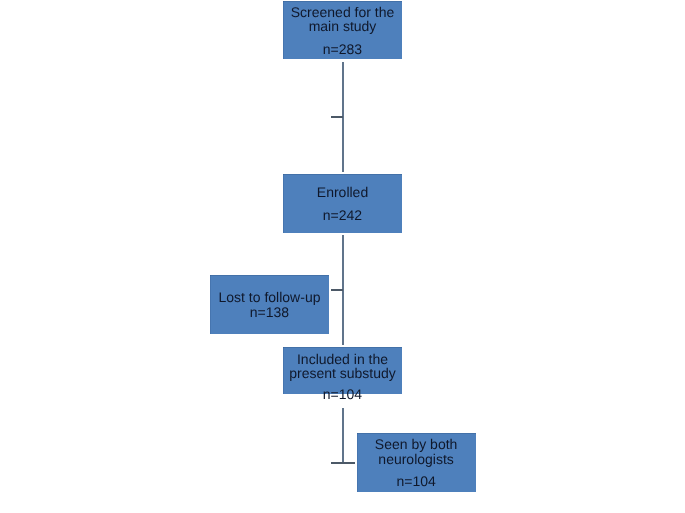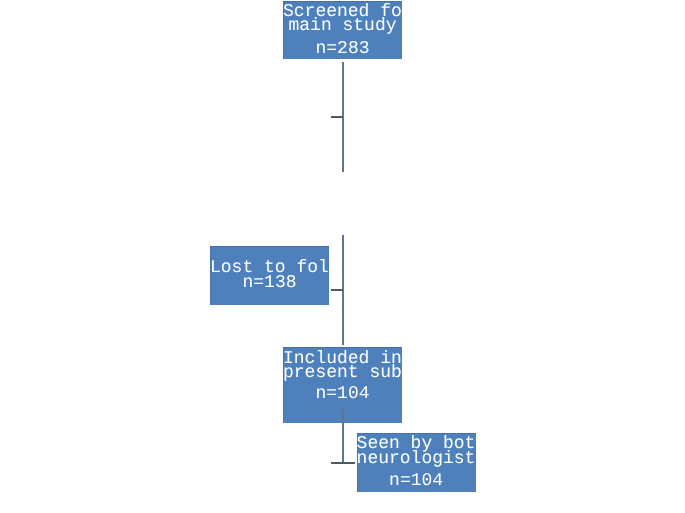--- a/index.html
+++ b/index.html
@@ -1,35 +1,35 @@
 <!DOCTYPE html>
 <html><head>
 <meta charset="utf-8">
 <style>
   html,body{margin:0;padding:0;}
   body{width:685px;height:513px;background:#FFFFFF;overflow:hidden;
        font-family:"Liberation Sans",sans-serif;
        text-rendering:geometricPrecision;-webkit-font-smoothing:antialiased;}
   #canvas{position:relative;width:685px;height:513px;}
 
-  .node{position:absolute;background:#4E80BC;color:#ffffff;box-sizing:border-box;font-size:18px;
-        box-shadow:inset 0 1px 0 rgba(20,45,80,0.18), inset 1px 0 0 rgba(20,45,80,0.12);font-family:Liberation Mono, monospace;}
+  .node{position:absolute;background:#4E80BC;color:#0f172a;box-sizing:border-box;font-size:14px;
+        box-shadow:inset 0 1px 0 rgba(20,45,80,0.18), inset 1px 0 0 rgba(20,45,80,0.12);}
   .ln{position:absolute;left:0;right:0;text-align:center;white-space:nowrap;
       line-height:0;display:block;transform:translateY(-4.7px);
       -webkit-font-smoothing:antialiased;will-change:opacity;}
 
   .vline{position:absolute;width:2px;background:#60748B;}
   .hline{position:absolute;height:1.8px;background:#4C5967;}
 
   
   #n-screened {left:283px; top:1px;   width:119px; height:58px;}
   #n-excluded {left:210px; top:88.4px;  width:119px; height:58.1px;}
   #n-enrolled {left:283px; top:174px; width:119px; height:59px;}
-  #n-lost     {left:210px; top:246px; width:119px; height:59px;}
-  #n-included {left:283px; top:347px; width:119px; height:76px;}
+  #n-lost     {left:210px; top:275px; width:119px; height:59px;}
+  #n-included {left:283px; top:347px; width:119px; height:47px;}
   #n-evaluated{left:209.8px; top:433px; width:119px; height:59px;}
   #n-seen     {left:356.6px; top:433px; width:119px; height:59px;padding-left:39px;}
 
   
   #n-screened .l0{top:15.9px;}
   #n-screened .l1{top:30.4px;}
   #n-screened .l2{top:52.8px;}
 
   #n-excluded .l0{top:22.2px;}
   #n-excluded .l1{top:44.6px;}
@@ -65,20 +65,24 @@
 
 <div id="canvas">
 
   <div class="node" id="n-screened">
     <span class="ln l0">Screened for the</span>
     <span class="ln l1">main study</span>
     <span class="ln l2">n=283</span>
   </div>
 
 
+  <div class="node" id="n-enrolled">
+    <span class="ln l0">Enrolled</span>
+    <span class="ln l1">n=242</span>
+  </div>
 
   <div class="node" id="n-lost">
     <span class="ln l0">Lost to follow-up</span>
     <span class="ln l1">n=138</span>
   </div>
 
   <div class="node" id="n-included">
     <span class="ln l0">Included in the</span>
     <span class="ln l1">present substudy</span>
     <span class="ln l2">n=104</span>

